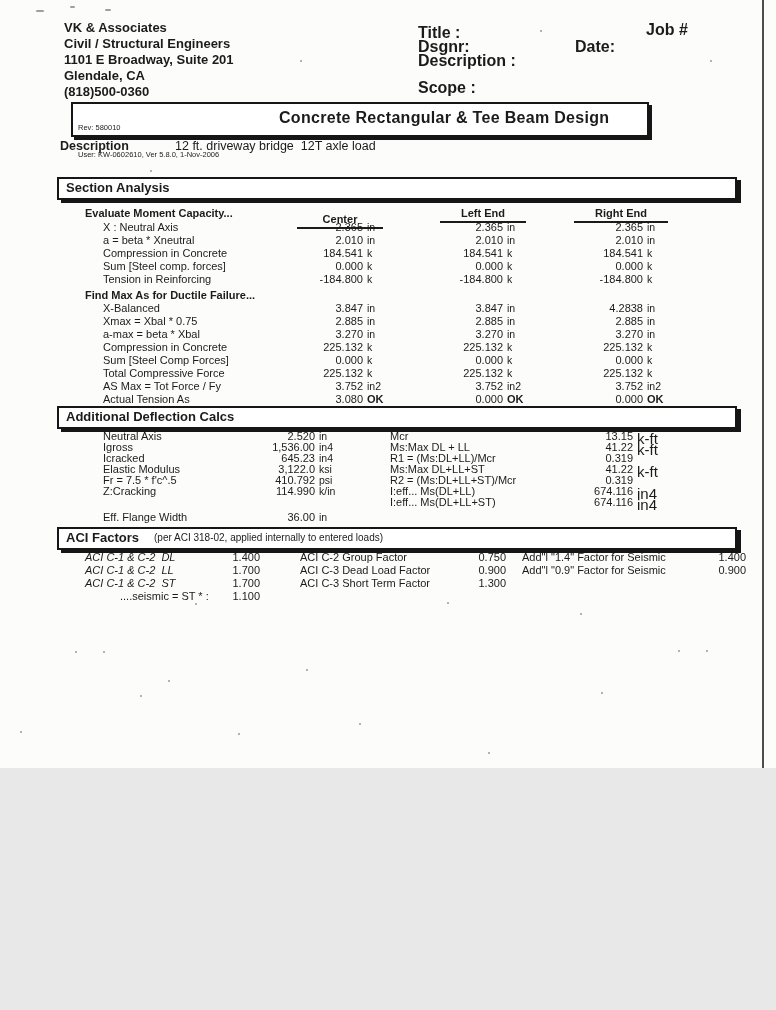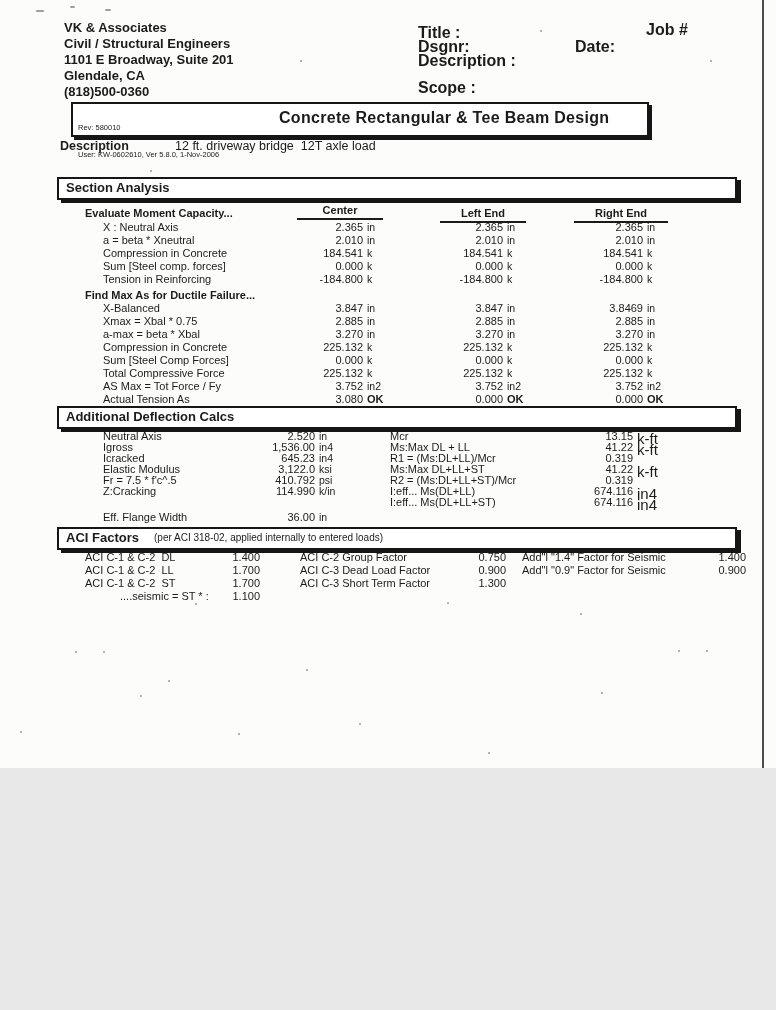--- a/index.html
+++ b/index.html
@@ -46,21 +46,21 @@
   .dr{position:absolute;left:0;width:776px;height:12px;font-size:11px;}
   .dr .lbL{position:absolute;left:103px;white-space:pre;}
   .dr .vL{position:absolute;left:205px;width:110px;text-align:right;white-space:pre;}
   .dr .uL{position:absolute;left:319px;font-size:10.5px;white-space:pre;}
   .dr .lbR{position:absolute;left:390px;white-space:pre;}
   .dr .vR{position:absolute;left:541px;width:92px;text-align:right;white-space:pre;}
   .dr .uR{position:absolute;left:637px;font-size:15px;white-space:pre;}
 
   
   .ar{position:absolute;left:0;width:776px;height:12px;font-size:11px;}
-  .ar .l1{position:absolute;left:85px;white-space:pre;}
+  .ar .l1{position:absolute;left:85px;white-space:pre;font-style:italic;}
   .ar .l1i{position:absolute;left:120px;white-space:pre;text-align:right;}
   .ar .v1{position:absolute;left:180px;width:80px;text-align:right;white-space:pre;}
   .ar .l2{position:absolute;left:300px;white-space:pre;}
   .ar .v2{position:absolute;left:430px;width:76px;text-align:right;white-space:pre;}
   .ar .l3{position:absolute;left:522px;white-space:pre;}
   .ar .v3{position:absolute;left:676px;width:70px;text-align:right;white-space:pre;}
 
   
   .edge-line{position:absolute;left:762px;top:0;width:2px;height:1010px;background:#2e2e2e;opacity:.85;}
   .speck{position:absolute;width:2px;height:2px;background:#9a9a9a;border-radius:50%;}
@@ -120,21 +120,21 @@
   </div>
 
   <div class="abs b pre" style="left:60px;top:139px;font-size:12.5px">Description</div>
   <div class="abs pre" style="left:175px;top:139px;font-size:12.5px">12 ft. driveway bridge  12T axle load</div>
 
   <div class="secbox" style="top:177px">
     <div class="t">Section Analysis</div>
   </div>
 
   <div class="glb" style="top:207px">Evaluate Moment Capacity...</div>
-  <div class="colhead" style="left:297px;top:204px;width:86px">Center</div>
+  <div class="colhead" style="left:297px;top:213px;width:86px">Center</div>
   <div class="colhead" style="left:440px;top:207px;width:86px">Left End</div>
   <div class="colhead" style="left:574px;top:207px;width:94px">Right End</div>
 
   <div class="sr" style="top:221px">
     <span class="lb">X : Neutral Axis</span>
     <span class="n n1">2.365</span>
       <span class="u u1">in</span>
     <span class="n n2">2.365</span>
       <span class="u u2">in</span>
     <span class="n n3">2.365</span>
@@ -178,21 +178,21 @@
   </div>
 
   <div class="glb" style="top:289px">Find Max As for Ductile Failure...</div>
 
   <div class="sr" style="top:302px">
     <span class="lb">X-Balanced</span>
     <span class="n n1">3.847</span>
       <span class="u u1">in</span>
     <span class="n n2">3.847</span>
       <span class="u u2">in</span>
-    <span class="n n3">3.8469</span>
+    <span class="n n3">4.2838</span>
       <span class="u u3">in</span>
   </div>
   <div class="sr" style="top:315px">
     <span class="lb">Xmax = Xbal * 0.75</span>
     <span class="n n1">2.885</span>
       <span class="u u1">in</span>
     <span class="n n2">2.885</span>
       <span class="u u2">in</span>
     <span class="n n3">2.885</span>
       <span class="u u3">in</span>

